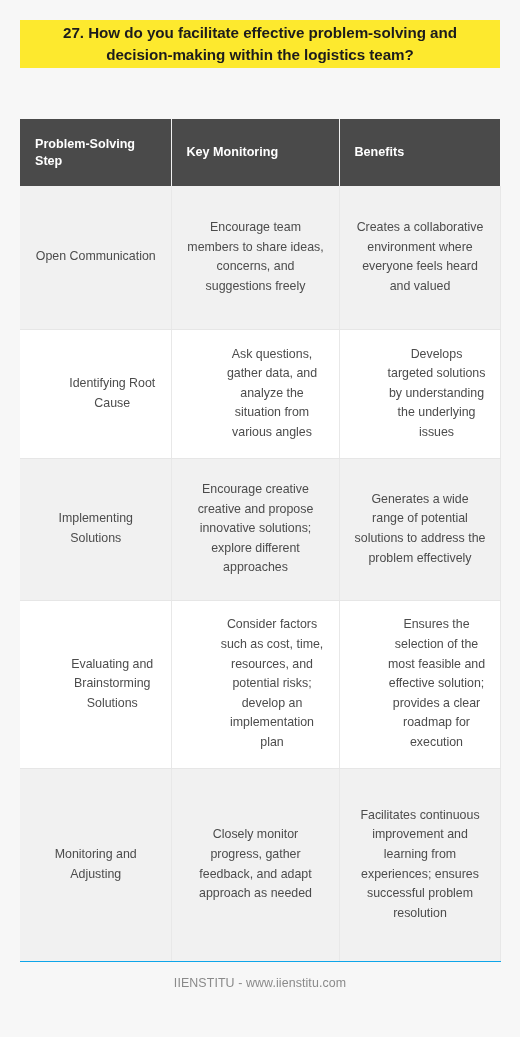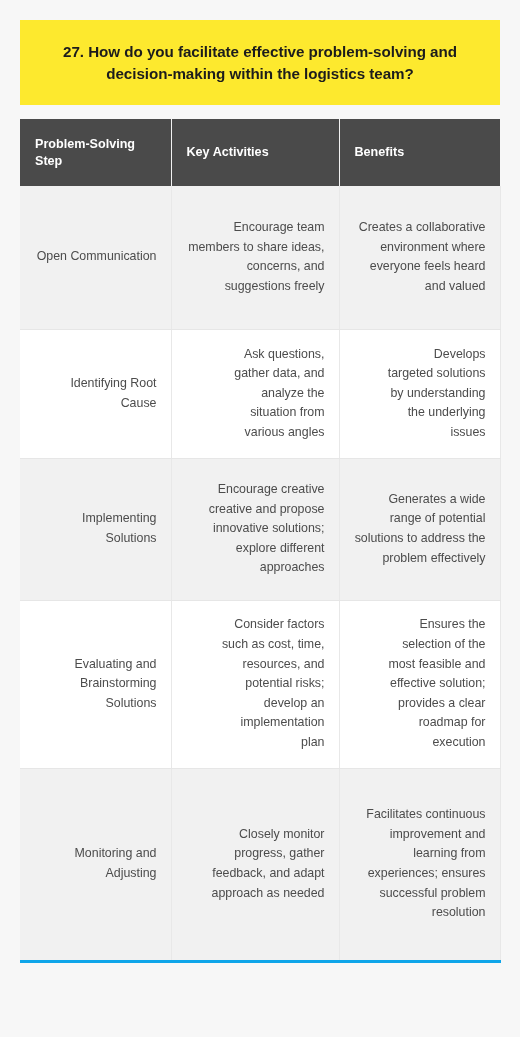--- a/index.html
+++ b/index.html
@@ -22,21 +22,21 @@
     background: #f7f7f7;
     overflow: hidden;
   }
 
   
   .question-banner {
     position: absolute;
     left: 20px;
     top: 20px;
     width: 480px;
-    height: 85px;
+    height: 48px;
     background: #fde92e;
     display: flex;
     align-items: center;
     justify-content: center;
     padding: 0 18px;
   }
 
   .question-text {
     font-size: 15.2px;
     font-weight: bold;
@@ -76,31 +76,31 @@
     line-height: 1.35;
     border-right: 1px solid #f2f2f2;
   }
   thead th:last-child { border-right: none; }
 
   tbody td {
     font-size: 12.4px;
     color: #4c4c4c;
     line-height: 1.58;
     vertical-align: middle;
-    text-align: right;
+    text-align: center;
     padding: 12px 14px 12px 15px;
     border-right: 1px solid #e8e8e8;
     border-bottom: 1px solid #e6e6e6;
   }
   tbody td:last-child { border-right: 1px solid #e8e8e8; }
 
   tbody tr.odd td  { background: #f1f1f1; }
   tbody tr.even td { background: #ffffff; padding-left: 48px; }
 
-  tbody tr:last-child td { border-bottom: 3px solid #0ea5e9; }
+  tbody tr:last-child td { border-bottom: 1px solid #0ea5e9; }
 
   
   tbody tr.r1 td { height: 143px; }
   tbody tr.r2 td { height: 129px; }
   tbody tr.r3 td { height: 142px; }
   tbody tr.r4 td { height: 168px; }
   tbody tr.r5 td { height: 193px; }
 
   
   .footer {
@@ -126,21 +126,21 @@
   <div class="table-wrap">
     <table class="matrix">
       <colgroup>
         <col class="c1">
           <col class="c2">
           <col class="c3">
       </colgroup>
       <thead>
         <tr>
           <th>Problem-Solving Step</th>
-          <th>Key Activities</th>
+          <th>Key Monitoring</th>
           <th>Benefits</th>
         </tr>
       </thead>
       <tbody>
         <tr class="odd r1">
           <td>Open Communication</td>
           <td>Encourage team members to share ideas, concerns, and suggestions freely</td>
           <td>Creates a collaborative environment where everyone feels heard and valued</td>
         </tr>
         <tr class="even r2">
@@ -160,14 +160,15 @@
         </tr>
         <tr class="odd r5">
           <td>Monitoring and Adjusting</td>
           <td>Closely monitor progress, gather feedback, and adapt approach as needed</td>
           <td>Facilitates continuous improvement and learning from experiences; ensures successful problem resolution</td>
         </tr>
       </tbody>
     </table>
   </div>
 
+  <div class="footer">IIENSTITU - www.iienstitu.com</div>
 
 </div>
 
 </body></html>

